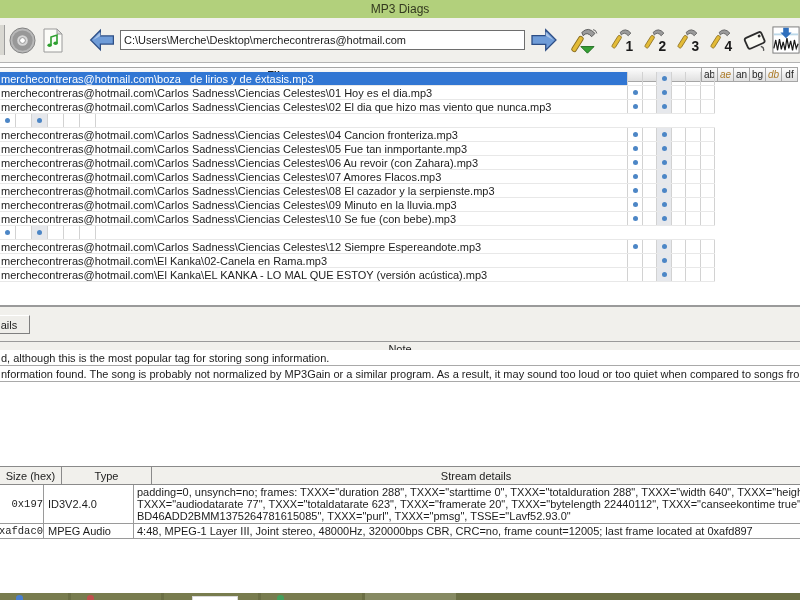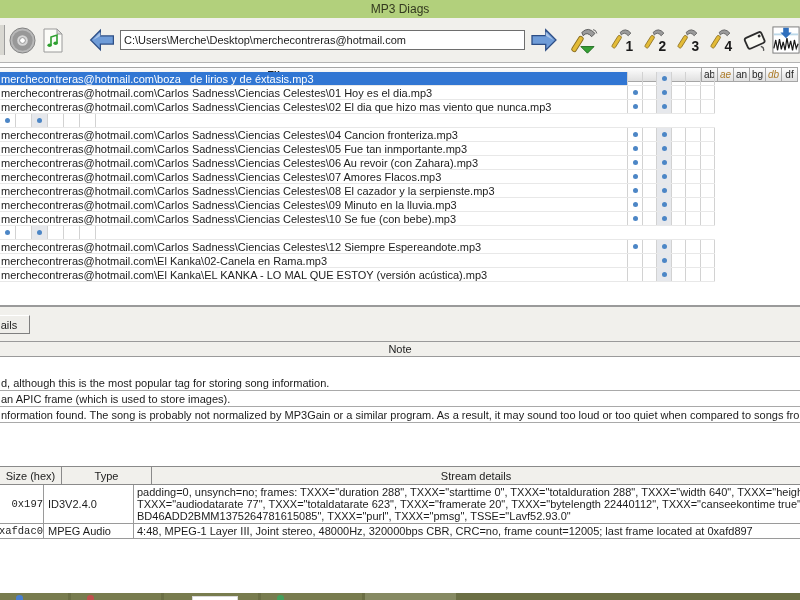--- a/index.html
+++ b/index.html
@@ -46,21 +46,21 @@
   #div1{left:0;top:305px;width:800px;height:2px;background:#9a9a9a;}
   #panel{left:0;top:307px;width:800px;height:34px;background:#f1f0ec;}
   #ails{left:-12px;top:315px;width:42px;height:19px;background:#efeeea;
         border:1px solid;border-color:#ffffff #7f7f7f #7f7f7f #ffffff;box-sizing:border-box;
         font-size:11px;color:#222;display:flex;align-items:center;justify-content:center;}
 
   
   #note-h{left:0;top:341px;width:800px;height:16px;background:#f1f0ec;box-sizing:border-box;
           border-top:1px solid #9a9a9a;border-bottom:1px solid #9a9a9a;
           display:flex;align-items:center;justify-content:center;font-size:11px;color:#222;}
-  #note-rows{left:0;top:375px;width:800px;}
+  #note-rows{left:0;top:350px;width:800px;}
   .nrow{height:16px;box-sizing:border-box;border-bottom:1px solid #a9a9a9;background:#fff;
         display:flex;align-items:center;font-size:11px;color:#1c1c1c;white-space:nowrap;
         overflow:hidden;padding-left:1px;}
 
   
   #stream-h{left:0;top:466px;width:800px;height:19px;background:#f1f0ec;box-sizing:border-box;
             border-top:1px solid #8a8a8a;border-bottom:1px solid #8a8a8a;display:flex;}
   .sh{display:flex;align-items:center;justify-content:center;font-size:11px;color:#222;
       box-sizing:border-box;border-right:1px solid #8a8a8a;height:100%;}
   .sh1{width:62px;} .sh2{width:90px;} .sh3{flex:1;border-right:none;}
@@ -394,21 +394,20 @@
   <div class="abs" id="panel"></div>
   <div class="abs" id="ails">
     <span>ails</span>
   </div>
 
   <div class="abs" id="note-h">
     <span>Note</span>
   </div>
   <div class="abs" id="note-rows">
       <div class="nrow">d, although this is the most popular tag for storing song information.</div>
-      <div class="nrow"> an APIC frame (which is used to store images).</div>
       <div class="nrow">nformation found. The song is probably not normalized by MP3Gain or a similar program. As a result, it may sound too loud or too quiet when compared to songs from other albums</div>
     </div>
 
   <div class="abs" id="stream-h">
     <div class="sh sh1">Size (hex)</div>
     <div class="sh sh2">Type</div>
     <div class="sh sh3">Stream details</div>
   </div>
   <div class="abs" id="stream-rows">
       <div class="srow">

